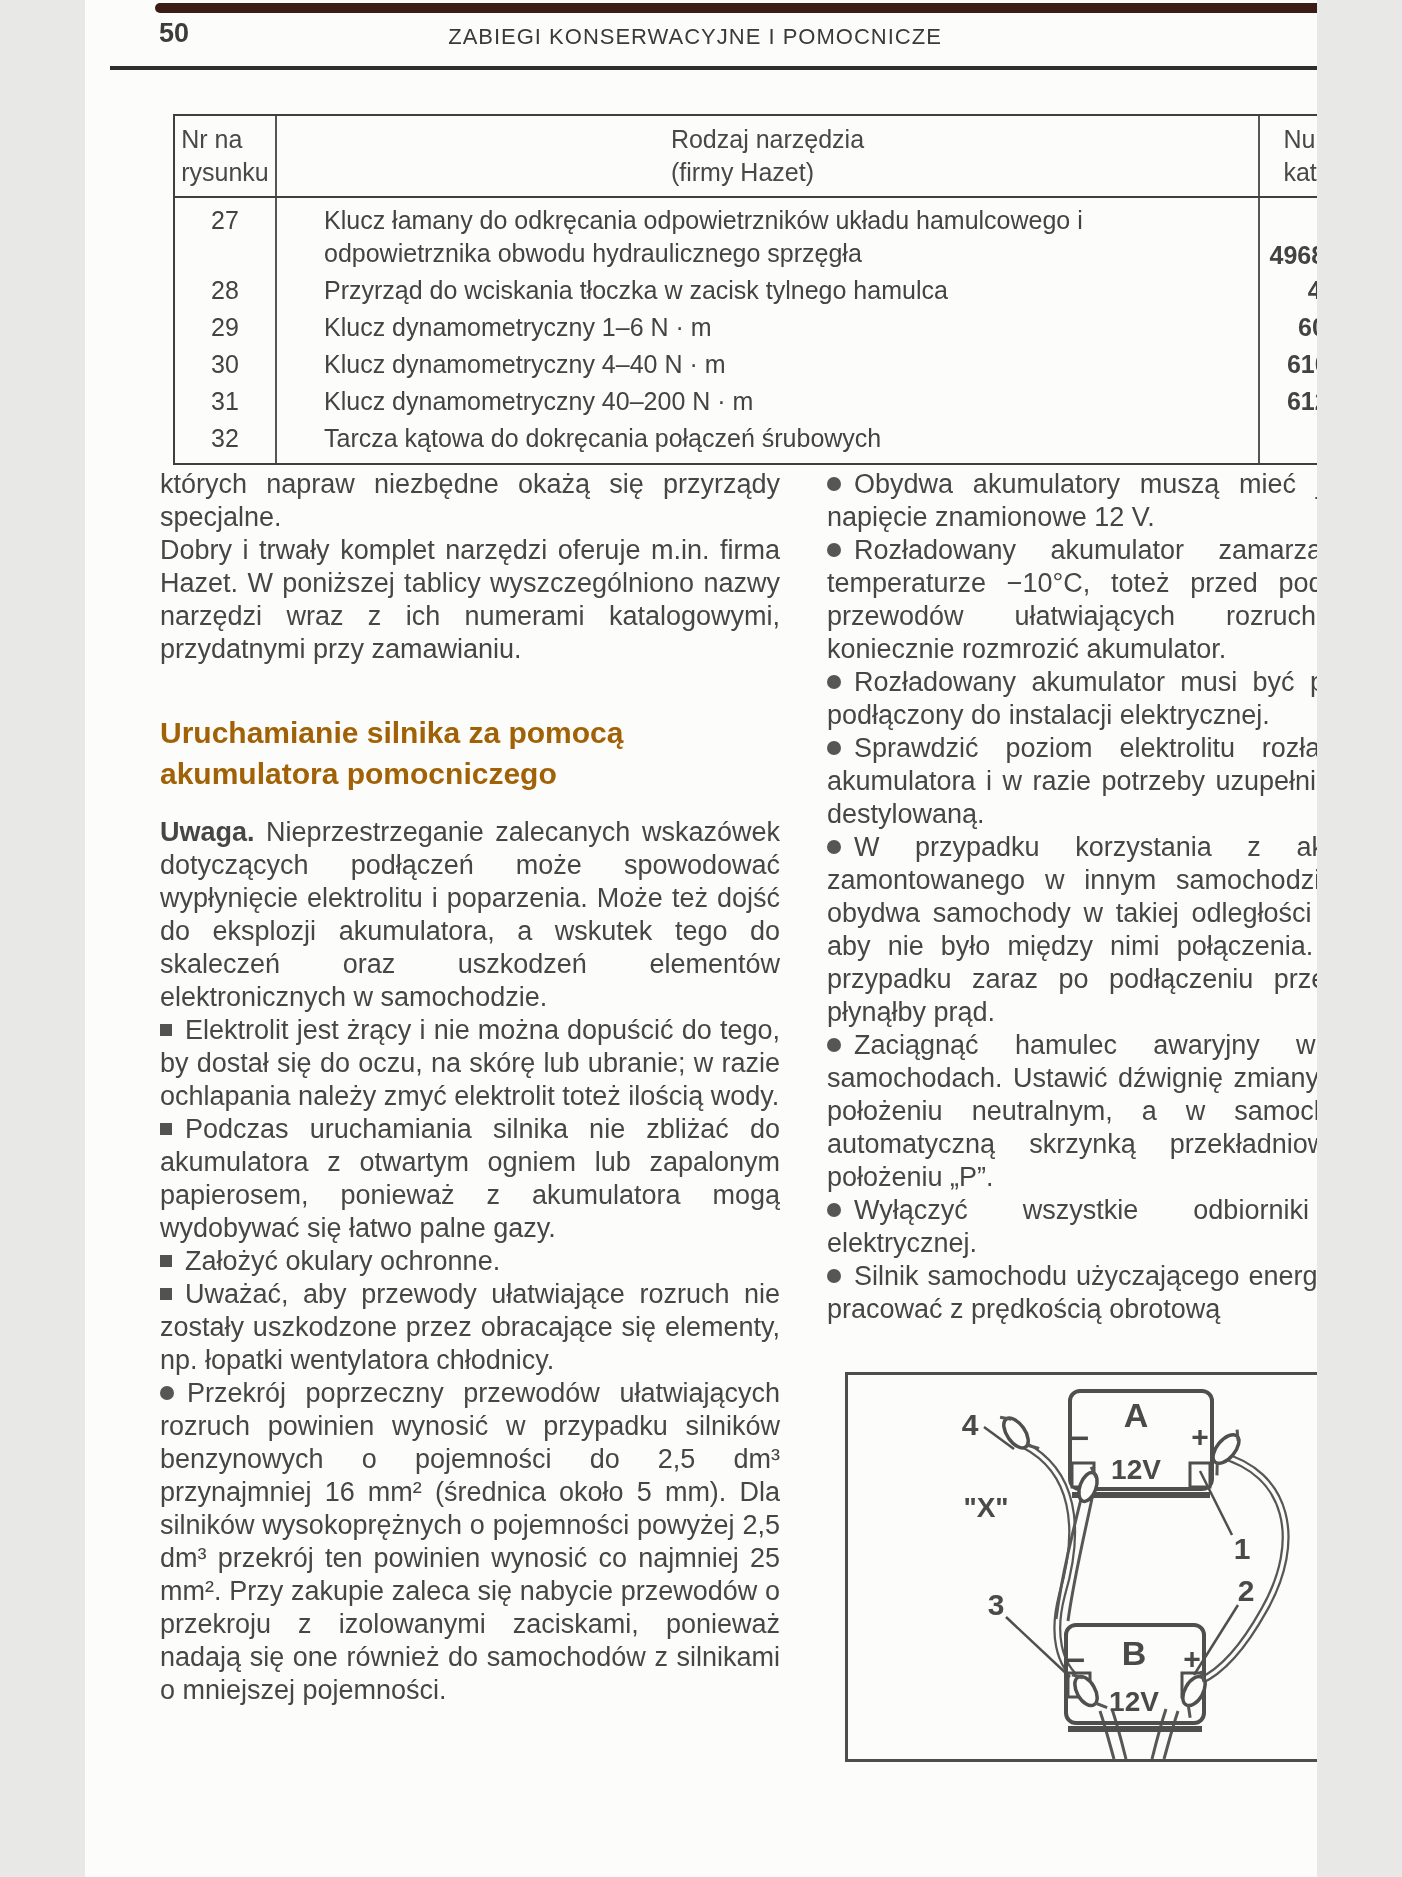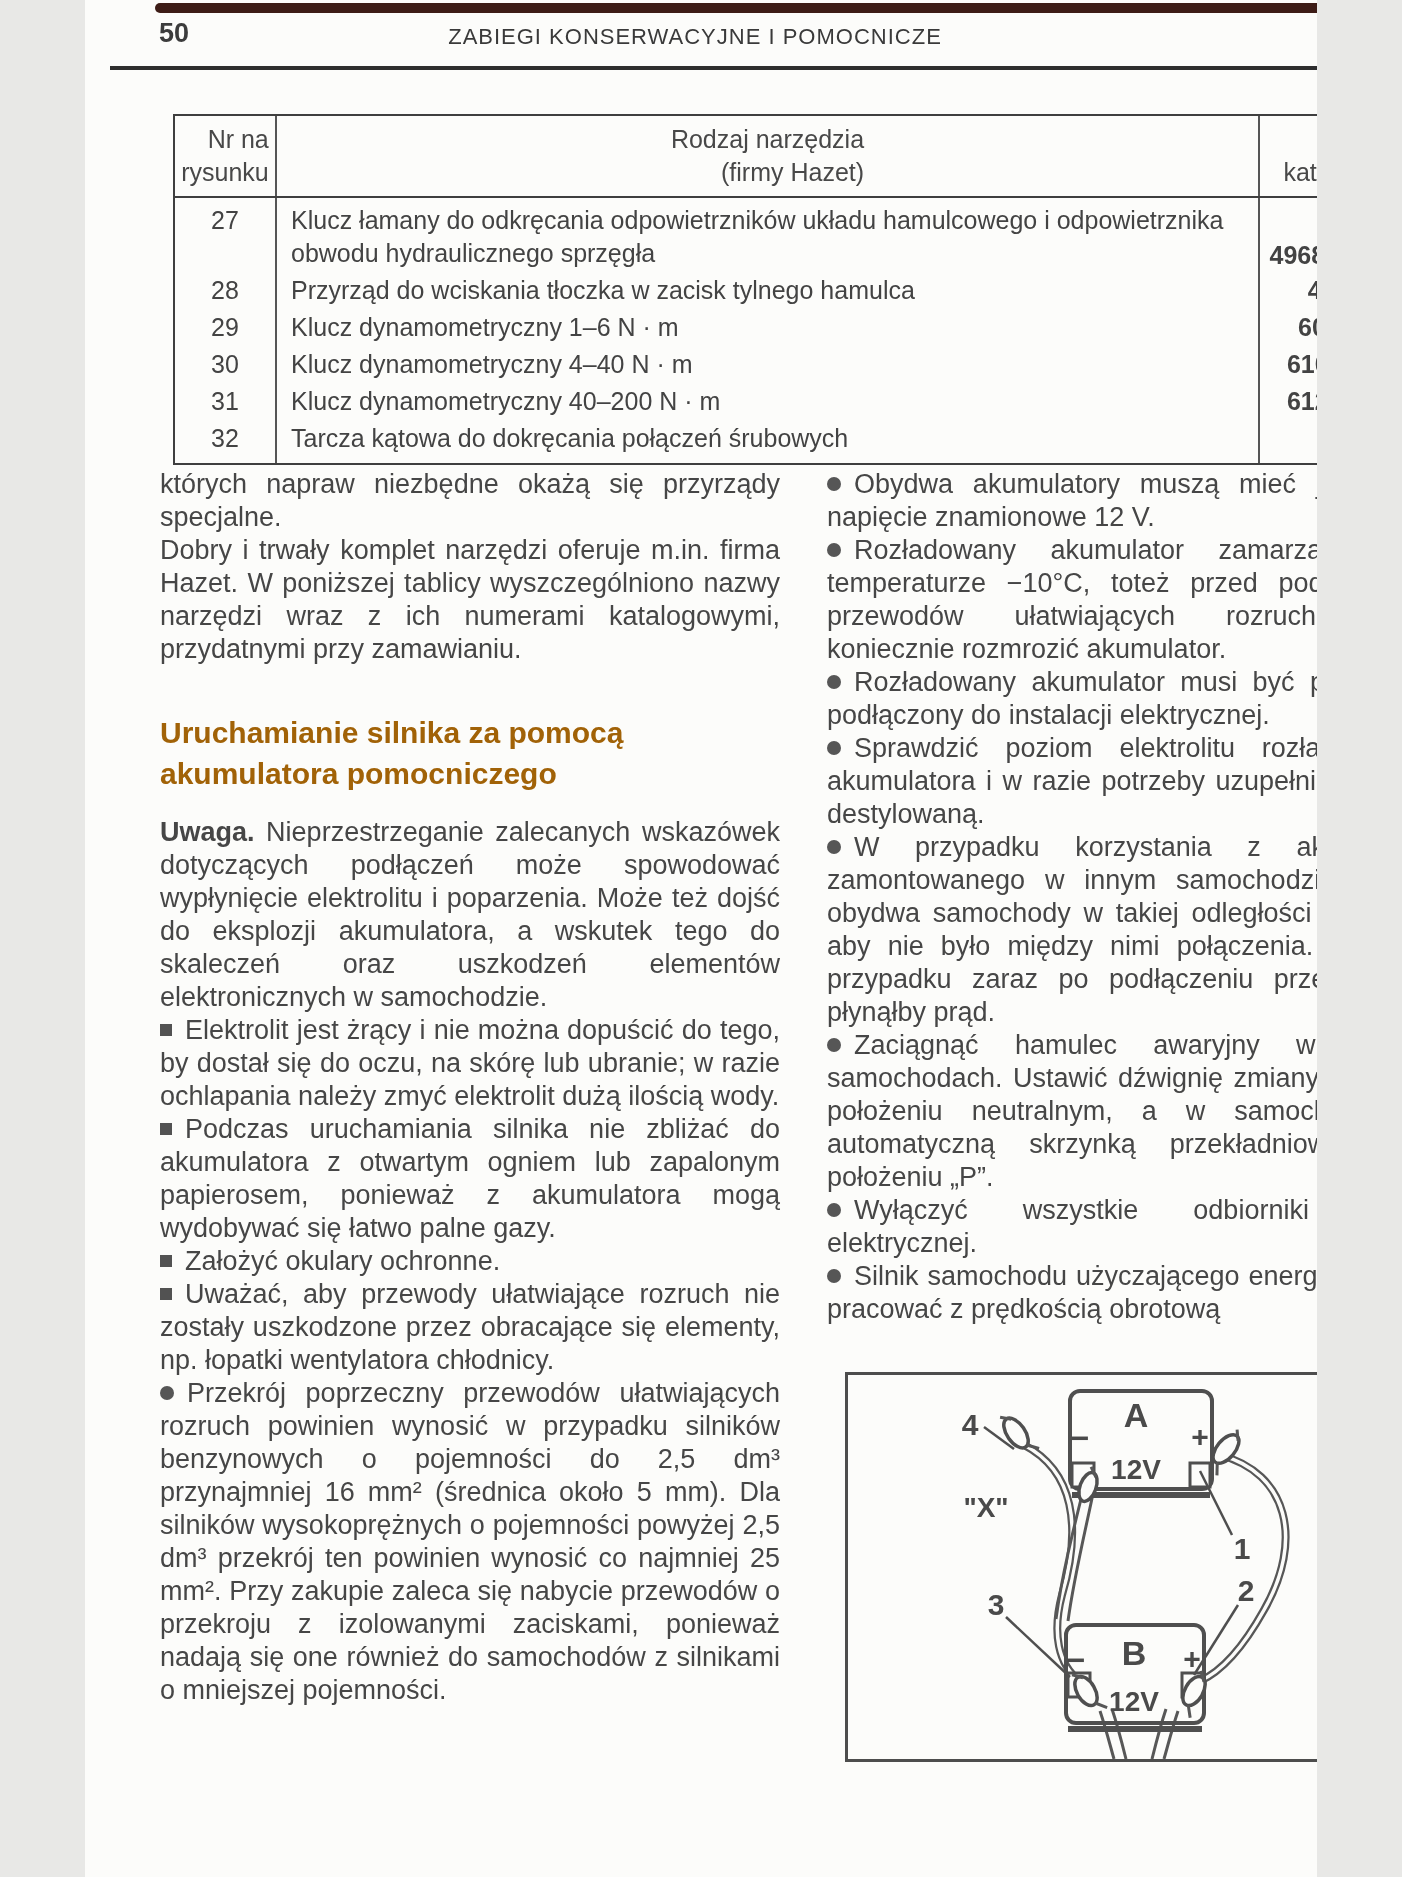--- a/index.html
+++ b/index.html
@@ -14,24 +14,24 @@
   .page-number{position:absolute;left:74px;top:18px;font-size:27px;font-weight:bold;color:#3c3c3c;}
   .running-title{position:absolute;left:0;top:24px;width:1220px;text-align:center;
     font-size:22px;letter-spacing:1px;color:#3a3a3a;}
   .head-rule{position:absolute;left:25px;top:66px;width:1377px;height:4px;background:#2e2e2e;}
 
   
   .tool-table{position:absolute;left:88px;top:114px;width:1257px;border:2px solid #3f3f3f;
     font-size:25px;color:#434343;background:#fcfcfa;}
   .trow{display:grid;grid-template-columns:102px 983px 1fr;}
   .thead{border-bottom:2px solid #3f3f3f;min-height:80px;}
-  .th{display:flex;align-items:center;justify-content:center;text-align:right;
+  .th{display:flex;align-items:center;justify-content:center;text-align:left;
     white-space:pre-line;line-height:33px;padding:6px 4px;color:#484848;}
   .cell-nr{text-align:center;border-right:2px solid #555;padding:2px 0;line-height:33px;}
-  .cell-desc{border-right:2px solid #555;padding:2px 12px 2px 14px;line-height:33px;}
+  .cell-desc{border-right:2px solid #555;padding:2px 12px 2px 14px;line-height:33px;margin-left:33px;}
   .cell-cat{display:flex;align-items:center;justify-content:center;line-height:33px;padding:0 4px;font-weight:bold;}
   .trow.first .cell-cat{align-items:flex-end;}
   .tbody .trow:first-child > div{padding-top:6px;}
   .tbody .trow:last-child > div{padding-bottom:8px;}
 
   
   .col{position:absolute;top:468px;font-size:27px;line-height:33px;text-align:justify;color:#464646;}
   .col-left{left:75px;width:620px;}
   .col-right{left:742px;width:618px;}
   .col p{margin:0;}
@@ -108,21 +108,21 @@
         <div class="cell-cat">6690</div>
       </div>
     </div>
   </div>
 
   <div class="col col-left">
     <p>których napraw niezbędne okażą się przyrządy specjalne.</p>
     <p>Dobry i trwały komplet narzędzi oferuje m.in. firma Hazet. W poniższej tablicy wyszczególniono nazwy narzędzi wraz z ich numerami katalogowymi, przydatnymi przy zamawianiu.</p>
     <p class="section-heading">Uruchamianie silnika za pomocą akumulatora pomocniczego</p>
     <p><span class="note-label">Uwaga.</span> <span>Nieprzestrzeganie zalecanych wskazówek dotyczących podłączeń może spowodować wypłynięcie elektrolitu i poparzenia. Może też dojść do eksplozji akumulatora, a wskutek tego do skaleczeń oraz uszkodzeń elementów elektronicznych w samochodzie.</span></p>
-    <p><span class="mk sq"></span><span>Elektrolit jest żrący i nie można dopuścić do tego, by dostał się do oczu, na skórę lub ubranie; w razie ochlapania należy zmyć elektrolit dużą ilością wody.</span></p>
+    <p><span class="mk sq"></span><span>Elektrolit jest żrący i nie można dopuścić do tego, by dostał się do oczu, na skórę lub ubranie; w razie ochlapania należy zmyć elektrolit toteż ilością wody.</span></p>
     <p><span class="mk sq"></span><span>Podczas uruchamiania silnika nie zbliżać do akumulatora z otwartym ogniem lub zapalonym papierosem, ponieważ z akumulatora mogą wydobywać się łatwo palne gazy.</span></p>
     <p><span class="mk sq"></span><span>Założyć okulary ochronne.</span></p>
     <p><span class="mk sq"></span><span>Uważać, aby przewody ułatwiające rozruch nie zostały uszkodzone przez obracające się elementy, np. łopatki wentylatora chłodnicy.</span></p>
     <p><span class="mk ci"></span><span>Przekrój poprzeczny przewodów ułatwiających rozruch powinien wynosić w przypadku silników benzynowych o pojemności do 2,5 dm³ przynajmniej 16 mm² (średnica około 5 mm). Dla silników wysokoprężnych o pojemności powyżej 2,5 dm³ przekrój ten powinien wynosić co najmniej 25 mm². Przy zakupie zaleca się nabycie przewodów o przekroju z izolowanymi zaciskami, ponieważ nadają się one również do samochodów z silnikami o mniejszej pojemności.</span></p>
   </div>
 
   <div class="col col-right">
     <p><span class="mk ci"></span><span>Obydwa akumulatory muszą mieć jednakowe napięcie znamionowe 12 V.</span></p>
     <p><span class="mk ci"></span><span>Rozładowany akumulator zamarza już w temperaturze −10°C, toteż przed podłączeniem przewodów ułatwiających rozruch należy koniecznie rozmrozić akumulator.</span></p>
     <p><span class="mk ci"></span><span>Rozładowany akumulator musi być prawidłowo podłączony do instalacji elektrycznej.</span></p>

